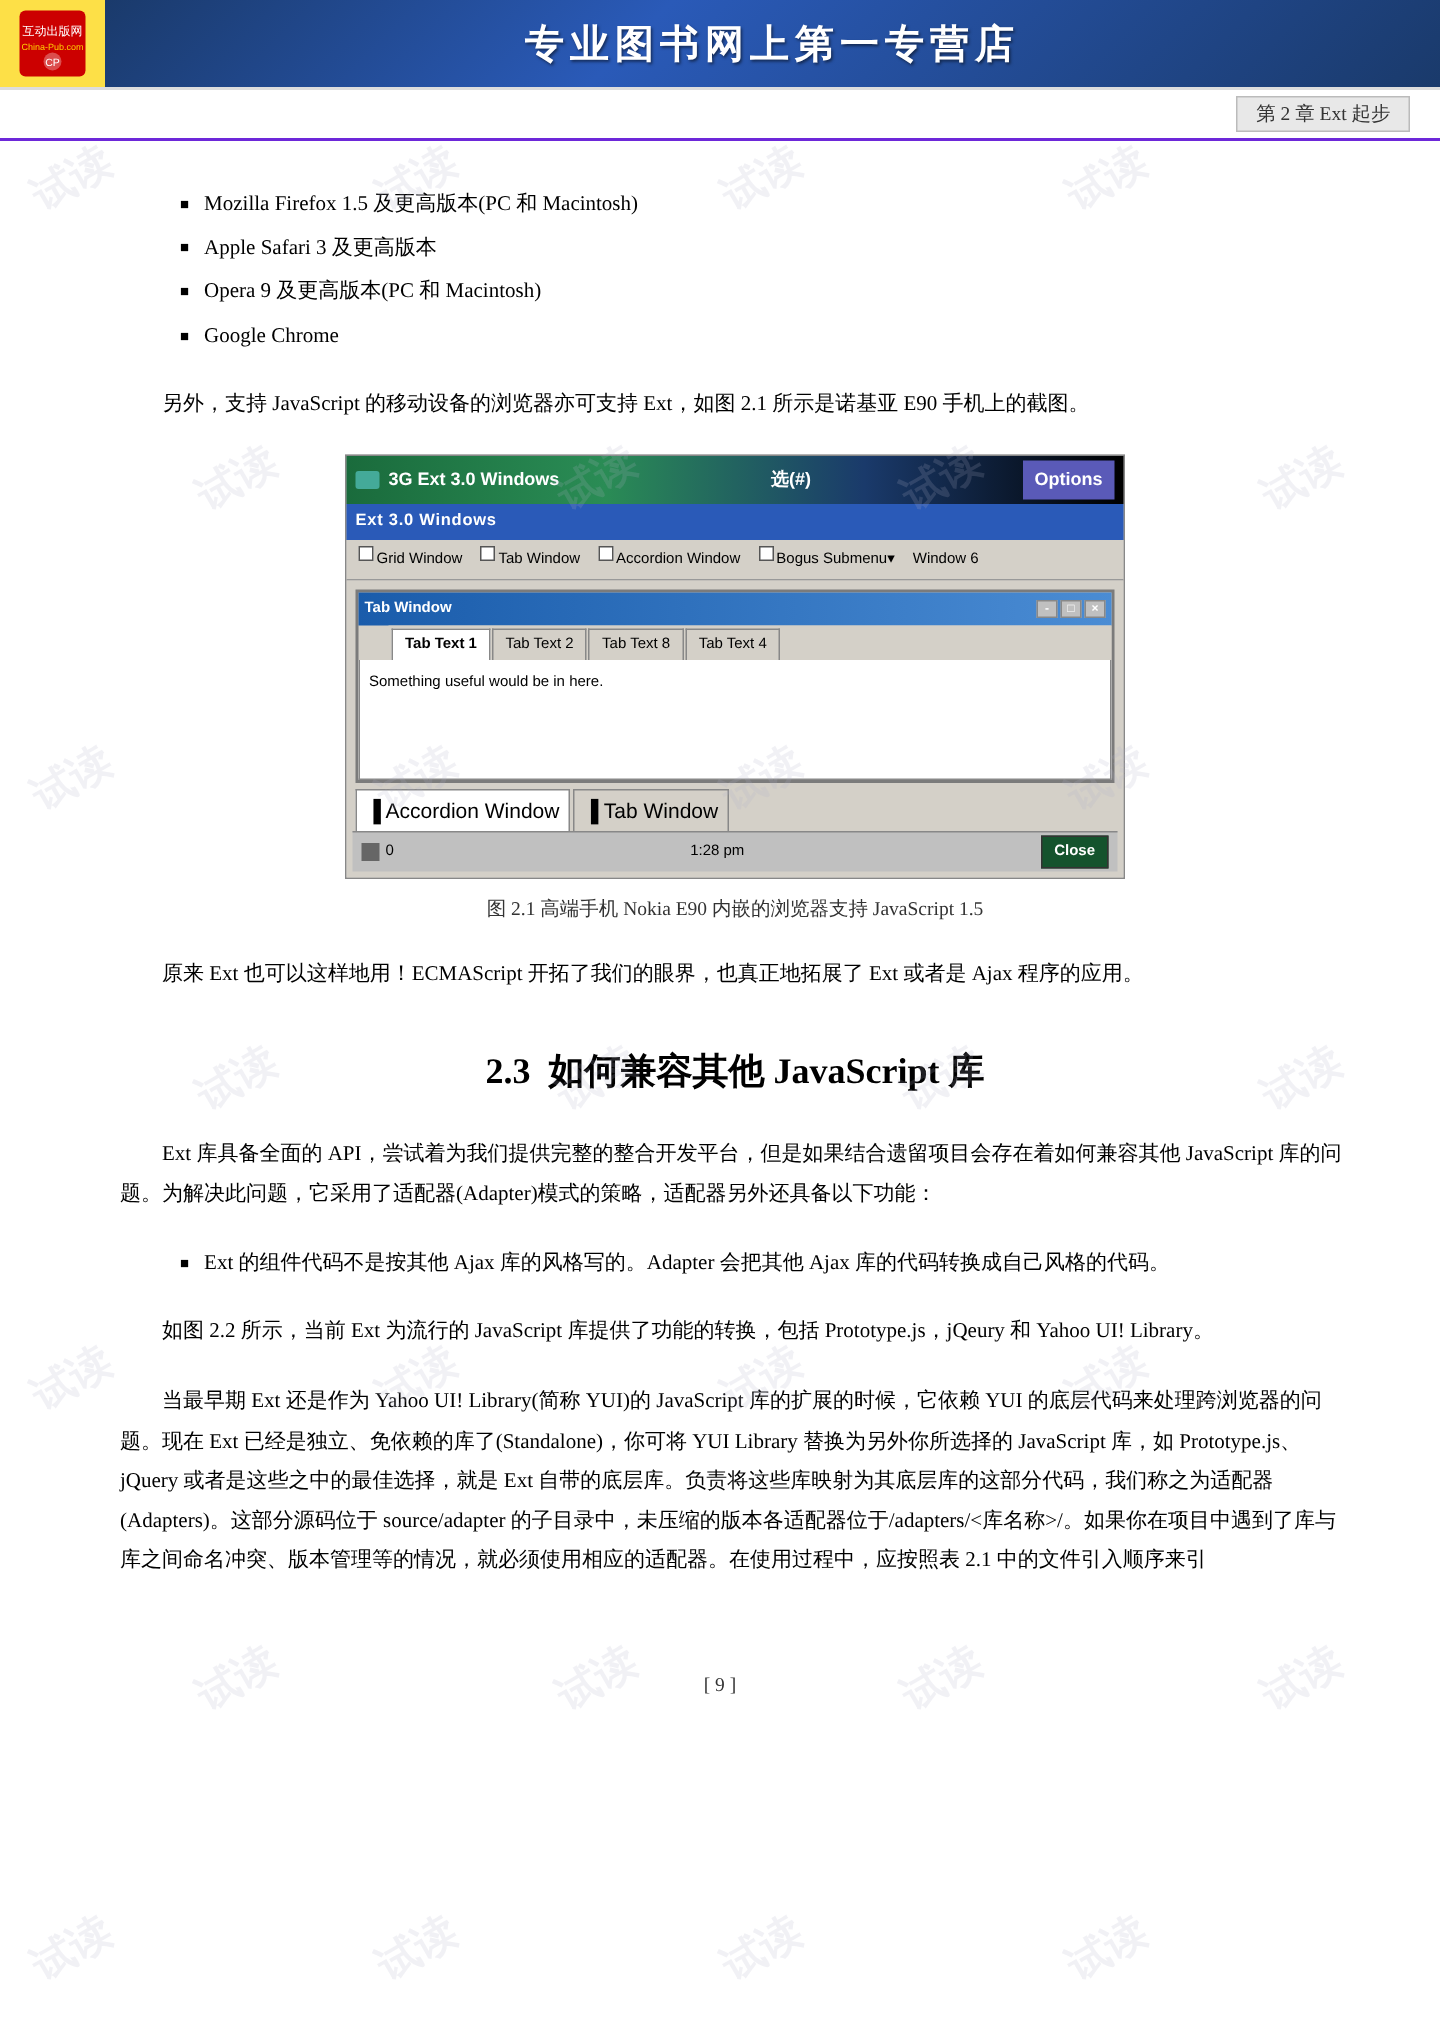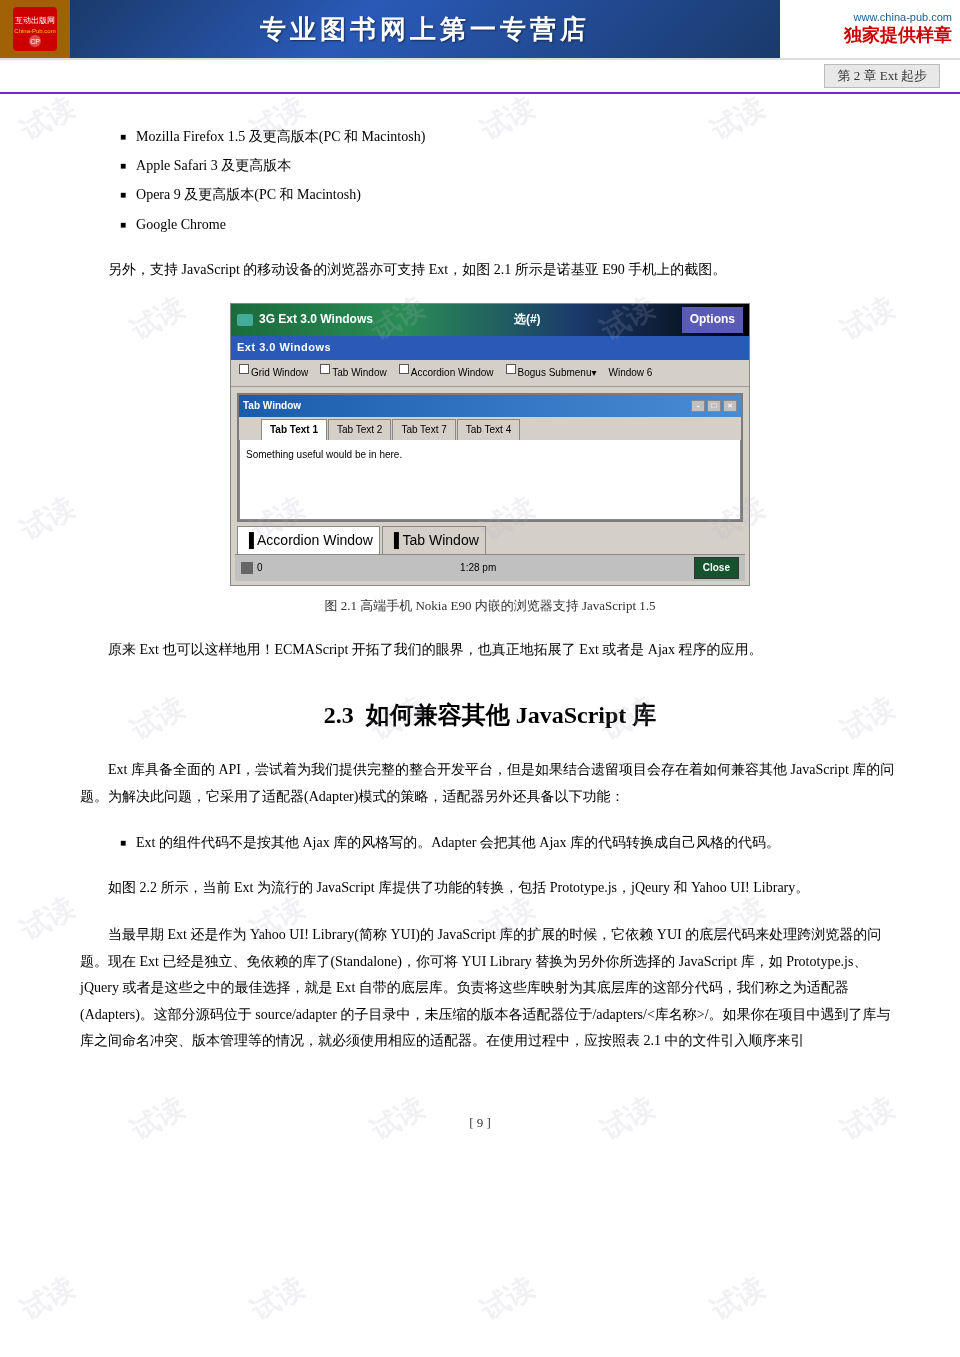--- a/index.html
+++ b/index.html
@@ -36,21 +36,21 @@
     
     .header {
       display: flex;
       align-items: stretch;
       height: 60px;
       background: #fff;
       border-bottom: 2px solid #ddd;
     }
     .header-logo {
       width: 70px;
-      background: #a16207;
+      background: #fde047;
       display: flex;
       align-items: center;
       justify-content: center;
       padding: 4px;
     }
     .logo-icon {
       width: 48px;
       height: 48px;
     }
     .header-center {
@@ -386,24 +386,20 @@
       <rect x="2" y="2" width="44" height="44" rx="4" fill="#cc0000"></rect>
       <text x="24" y="18" text-anchor="middle" fill="#fff" font-size="8" font-family="SimHei">互动出版网</text>
       <text x="24" y="28" text-anchor="middle" fill="#ffcc00" font-size="6" font-family="Arial">China-Pub.com</text>
       <circle cx="24" cy="36" r="6" fill="#fff" opacity="0.3"></circle>
       <text x="24" y="39" text-anchor="middle" fill="#fff" font-size="7" font-family="Arial">CP</text>
     </svg>
   </div>
   <div class="header-center">
     <span class="header-center-text">专业图书网上第一专营店</span>
   </div>
-  <div class="header-right">
-    <span class="header-right-url">www.china-pub.com</span>
-    <span class="header-right-slogan">独家提供样章</span>
-  </div>
 </div>
 
 <div class="chapter-bar">
   <span class="chapter-tag">第 2 章   Ext 起步</span>
 </div>
 
 <div class="content">
 
   <ul class="bullet-list">
     <li>
@@ -467,21 +463,21 @@
             <span>Tab Window</span>
             <div class="inner-titlebar-controls">
               <span class="ctrl-btn">-</span>
               <span class="ctrl-btn">□</span>
               <span class="ctrl-btn">×</span>
             </div>
           </div>
           <div class="tab-bar">
             <span class="tab-item active">Tab Text 1</span>
             <span class="tab-item">Tab Text 2</span>
-            <span class="tab-item">Tab Text 7</span>
+            <span class="tab-item">Tab Text 8</span>
             <span class="tab-item">Tab Text 4</span>
           </div>
           <div class="tab-content-area">
             <span>Something useful would be in here.</span>
           </div>
         </div>
 
         <div class="bottom-tabs">
           <span class="bottom-tab active">
             <span>▐ Accordion Window</span>

